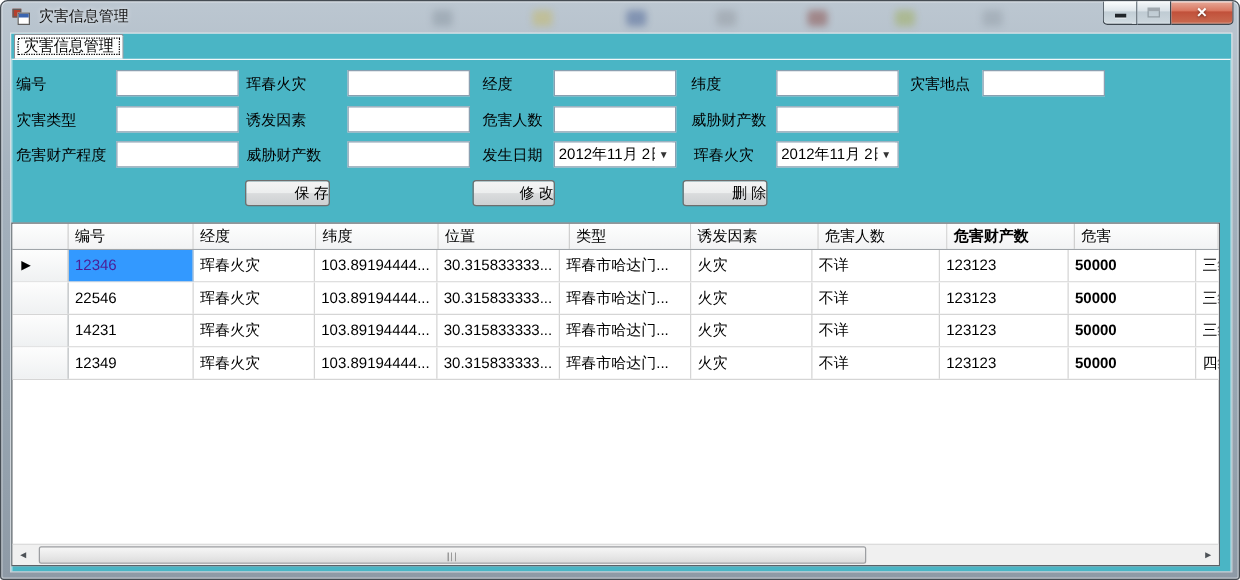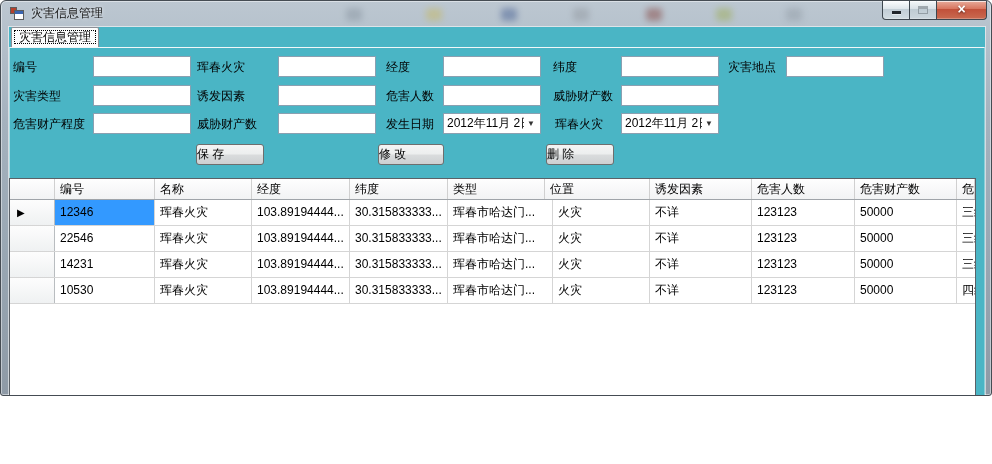--- a/index.html
+++ b/index.html
@@ -1,19 +1,19 @@
 <!DOCTYPE html>
 <html><head>
 <meta charset="utf-8">
 <style>
   * { margin:0; padding:0; box-sizing:border-box; }
   html,body { background:#fff; }
   body { font-family:"Liberation Sans","DejaVu Sans",sans-serif; font-size:12px; color:#000; }
 
-  .window { position:relative; width:992px; height:396px; overflow:hidden;
+  .window { position:relative; width:992px; height:464px; overflow:hidden;
     background:linear-gradient(180deg,#bcc7d1 0%,#a5b2be 30%,#97a5b1 70%,#8e9aa6 100%);
     border:1px solid #454c53; border-radius:6px 6px 3px 3px;
     box-shadow:inset 0 0 0 1px rgba(255,255,255,.45); }
 
   
   .titlebar { position:absolute; left:0; top:0; width:100%; height:26px; }
   .app-icon { position:absolute; left:9px; top:6px; width:15px; height:14px; }
   .app-icon .sq1 { position:absolute; left:0; top:0; width:7px; height:7px; background:#b5402c; border:1px solid #5d5d5d; }
   .app-icon .sq2 { position:absolute; left:4px; top:3px; width:10px; height:10px; background:#fff; border:1px solid #5d5d5d; }
   .app-icon .sq2::before { content:""; position:absolute; left:0; top:0; width:8px; height:3px; background:#3a65b0; }
@@ -50,34 +50,34 @@
   .r1 { top:29px; } .r1l { top:32px; }
   .r2 { top:58px; } .r2l { top:61px; }
   .r3 { top:86px; } .r3l { top:89px; }
 
   .datepicker { position:absolute; width:98px; height:21px; background:#fff; border:1px solid #8aa0b1; overflow:hidden; }
   .datepicker .dval { position:absolute; left:3px; top:0; line-height:19px; white-space:nowrap; }
   .datepicker .darrow { position:absolute; right:2px; top:0; width:14px; height:19px; font-size:8px; line-height:19px; text-align:center; color:#333; background:#fff; }
 
   .btn { position:absolute; top:117px; height:21px; border:1px solid #6e6e6e; border-radius:3px;
     background:linear-gradient(180deg,#f4f4f4 0%,#eceeee 48%,#dadcdd 52%,#cdd0d2 100%);
-    font:12px "Liberation Sans","DejaVu Sans",sans-serif; text-align:left; line-height:19px; cursor:default; }
+    font:12px "Liberation Sans","DejaVu Sans",sans-serif; text-align:right; line-height:19px; cursor:default; }
 
   
   .grid { position:absolute; left:0; top:151px; width:967px; height:275px; background:#fff; border:1px solid #5b6167; overflow:hidden; }
   .ghead { display:flex; height:21px; border-bottom:1px solid #9fa4a9; background:linear-gradient(180deg,#ffffff,#f3f4f5); }
   .gcell { flex:none; padding:0 0 0 5px; line-height:20px; white-space:nowrap; overflow:hidden; border-right:1px solid #d5d5d5; }
   .ghead .gcell { line-height:20px; border-right:1px solid #d0d0d0; background:linear-gradient(180deg,#fefefe,#f2f3f4); }
   .grow { display:flex; height:26px; border-bottom:1px solid #d5d5d5; background:#fff; }
   .grow .gcell { line-height:25px; }
   .c0 { width:45px; padding-left:0; background:linear-gradient(180deg,#fdfdfd,#eff1f2); border-right:1px solid #b9bdc0; position:relative; }
   .c1 { width:100px; } .c2 { width:97px; } .c3 { width:98px; } .c4 { width:98px; }
   .c5 { width:105px; } .c6 { width:97px; } .c7 { width:102px; } .c8 { width:103px; }
-  .c9 { width:102px; } .c10 { flex:1 1 auto; min-width:0; border-right:none; }
-  .sel { background:#3399ff; color:#000000; }
+  .c9 { width:102px;font-weight:bold; } .c10 { flex:1 1 auto; min-width:0; border-right:none; }
+  .sel { background:#3399ff; color:#4c1d95; }
   .row-arrow { position:absolute; left:7px; top:0; line-height:25px; font-size:10px; color:#000; }
 
   
   .hscroll { position:absolute; left:0; right:0; bottom:0; height:17px; background:#f0f0f0; border-top:1px solid #dcdcdc; }
   .sb-btn { position:absolute; top:0; width:17px; height:16px; text-align:center; line-height:16px; font-size:8px; color:#4d5257; }
   .sb-left { left:0; } .sb-right { right:0; }
   .sb-thumb { position:absolute; left:21px; top:1px; width:662px; height:14px; border:1px solid #9d9fa2; border-radius:2px;
     background:linear-gradient(180deg,#f6f6f6,#eaeaea 50%,#dcdcdc); }
   .sb-grip { position:absolute; left:50%; top:4px; width:9px; height:7px; margin-left:-4px;
     background:repeating-linear-gradient(90deg,#9a9a9a 0 1px,transparent 1px 3px); }
@@ -153,25 +153,24 @@
     </div>
 
     <button class="btn" style="left:187px;width:68px">保 存</button>
     <button class="btn" style="left:369px;width:66px">修 改</button>
     <button class="btn" style="left:537px;width:68px">删 除</button>
 
     <div class="grid">
       <div class="ghead">
           <div class="gcell c0"></div>
           <div class="gcell c1">编号</div>
-          <div class="gcell c2">名称</div>
           <div class="gcell c3">经度</div>
           <div class="gcell c4">纬度</div>
+          <div class="gcell c5">位置</div>
           <div class="gcell c6">类型</div>
-          <div class="gcell c5">位置</div>
           <div class="gcell c7">诱发因素</div>
           <div class="gcell c8">危害人数</div>
           <div class="gcell c9">危害财产数</div>
           <div class="gcell c10">危害</div>
         </div>
       <div>
           <div class="grow">
             <div class="gcell c0">
               <span class="row-arrow">▶</span>
             </div>
@@ -207,21 +206,21 @@
             <div class="gcell c4">30.315833333...</div>
             <div class="gcell c5">珲春市哈达门...</div>
             <div class="gcell c6">火灾</div>
             <div class="gcell c7">不详</div>
             <div class="gcell c8">123123</div>
             <div class="gcell c9">50000</div>
             <div class="gcell c10">三级</div>
           </div>
           <div class="grow">
             <div class="gcell c0"></div>
-            <div class="gcell c1">10530</div>
+            <div class="gcell c1">12349</div>
             <div class="gcell c2">珲春火灾</div>
             <div class="gcell c3">103.89194444...</div>
             <div class="gcell c4">30.315833333...</div>
             <div class="gcell c5">珲春市哈达门...</div>
             <div class="gcell c6">火灾</div>
             <div class="gcell c7">不详</div>
             <div class="gcell c8">123123</div>
             <div class="gcell c9">50000</div>
             <div class="gcell c10">四级</div>
           </div>

